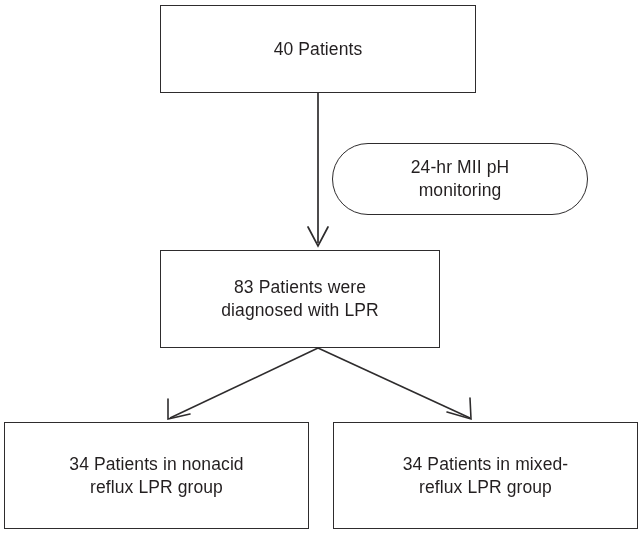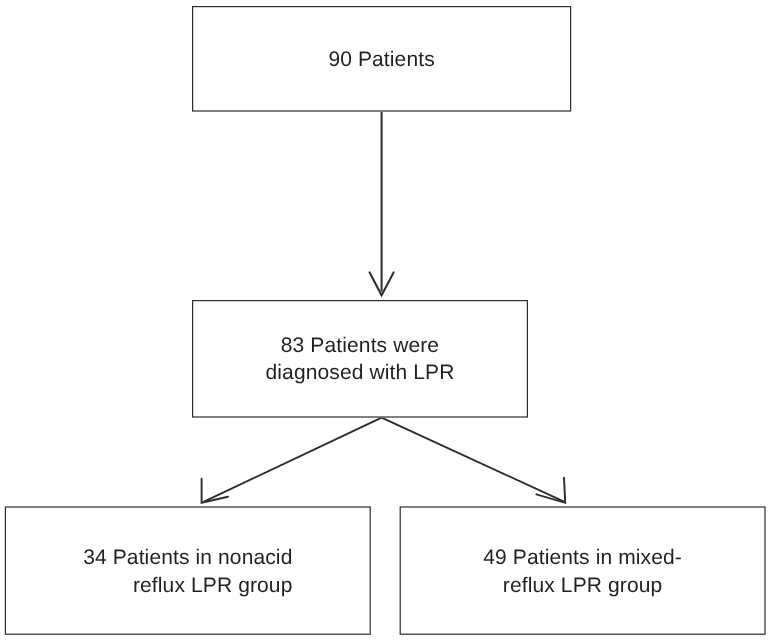--- a/index.html
+++ b/index.html
@@ -67,21 +67,20 @@
     left: 160px;
     top: 250px;
     width: 280px;
     height: 98px;
   }
   #node-nonacid-group {
     left: 4px;
     top: 422px;
     width: 305px;
     height: 107px;
-    text-align: right;
   }
   #node-mixed-group {
     left: 333px;
     top: 422px;
     width: 305px;
     height: 107px;
   }
 </style>
 </head>
 <body>
@@ -100,32 +99,36 @@
       <polyline points="168,399 168,419 190,414" fill="none" stroke="#2e2c2d" stroke-width="1.6" stroke-linecap="round" stroke-linejoin="miter"></polyline>
     </g>
 
     <g>
       <line x1="318" y1="348" x2="470" y2="418" stroke="#2e2c2d" stroke-width="1.6"></line>
       <polyline points="447,412 471,419 470,398" fill="none" stroke="#2e2c2d" stroke-width="1.6" stroke-linecap="round" stroke-linejoin="miter"></polyline>
     </g>
   </svg>
 
   <div class="node" id="node-total-patients">
-    <span class="node-text">90 Patients</span>
+    <span class="node-text">40 Patients</span>
   </div>
 
+  <div class="node node-rounded" id="node-monitoring">
+    <span class="node-text">24-hr MII pH
+monitoring</span>
+  </div>
 
   <div class="node" id="node-diagnosed-lpr">
     <span class="node-text">83 Patients were
 diagnosed with LPR</span>
   </div>
 
   <div class="node" id="node-nonacid-group">
     <span class="node-text">34 Patients in nonacid
 reflux LPR group</span>
   </div>
 
   <div class="node" id="node-mixed-group">
-    <span class="node-text">49 Patients in mixed-
+    <span class="node-text">34 Patients in mixed-
 reflux LPR group</span>
   </div>
 
 </div>
 
 </body></html>

